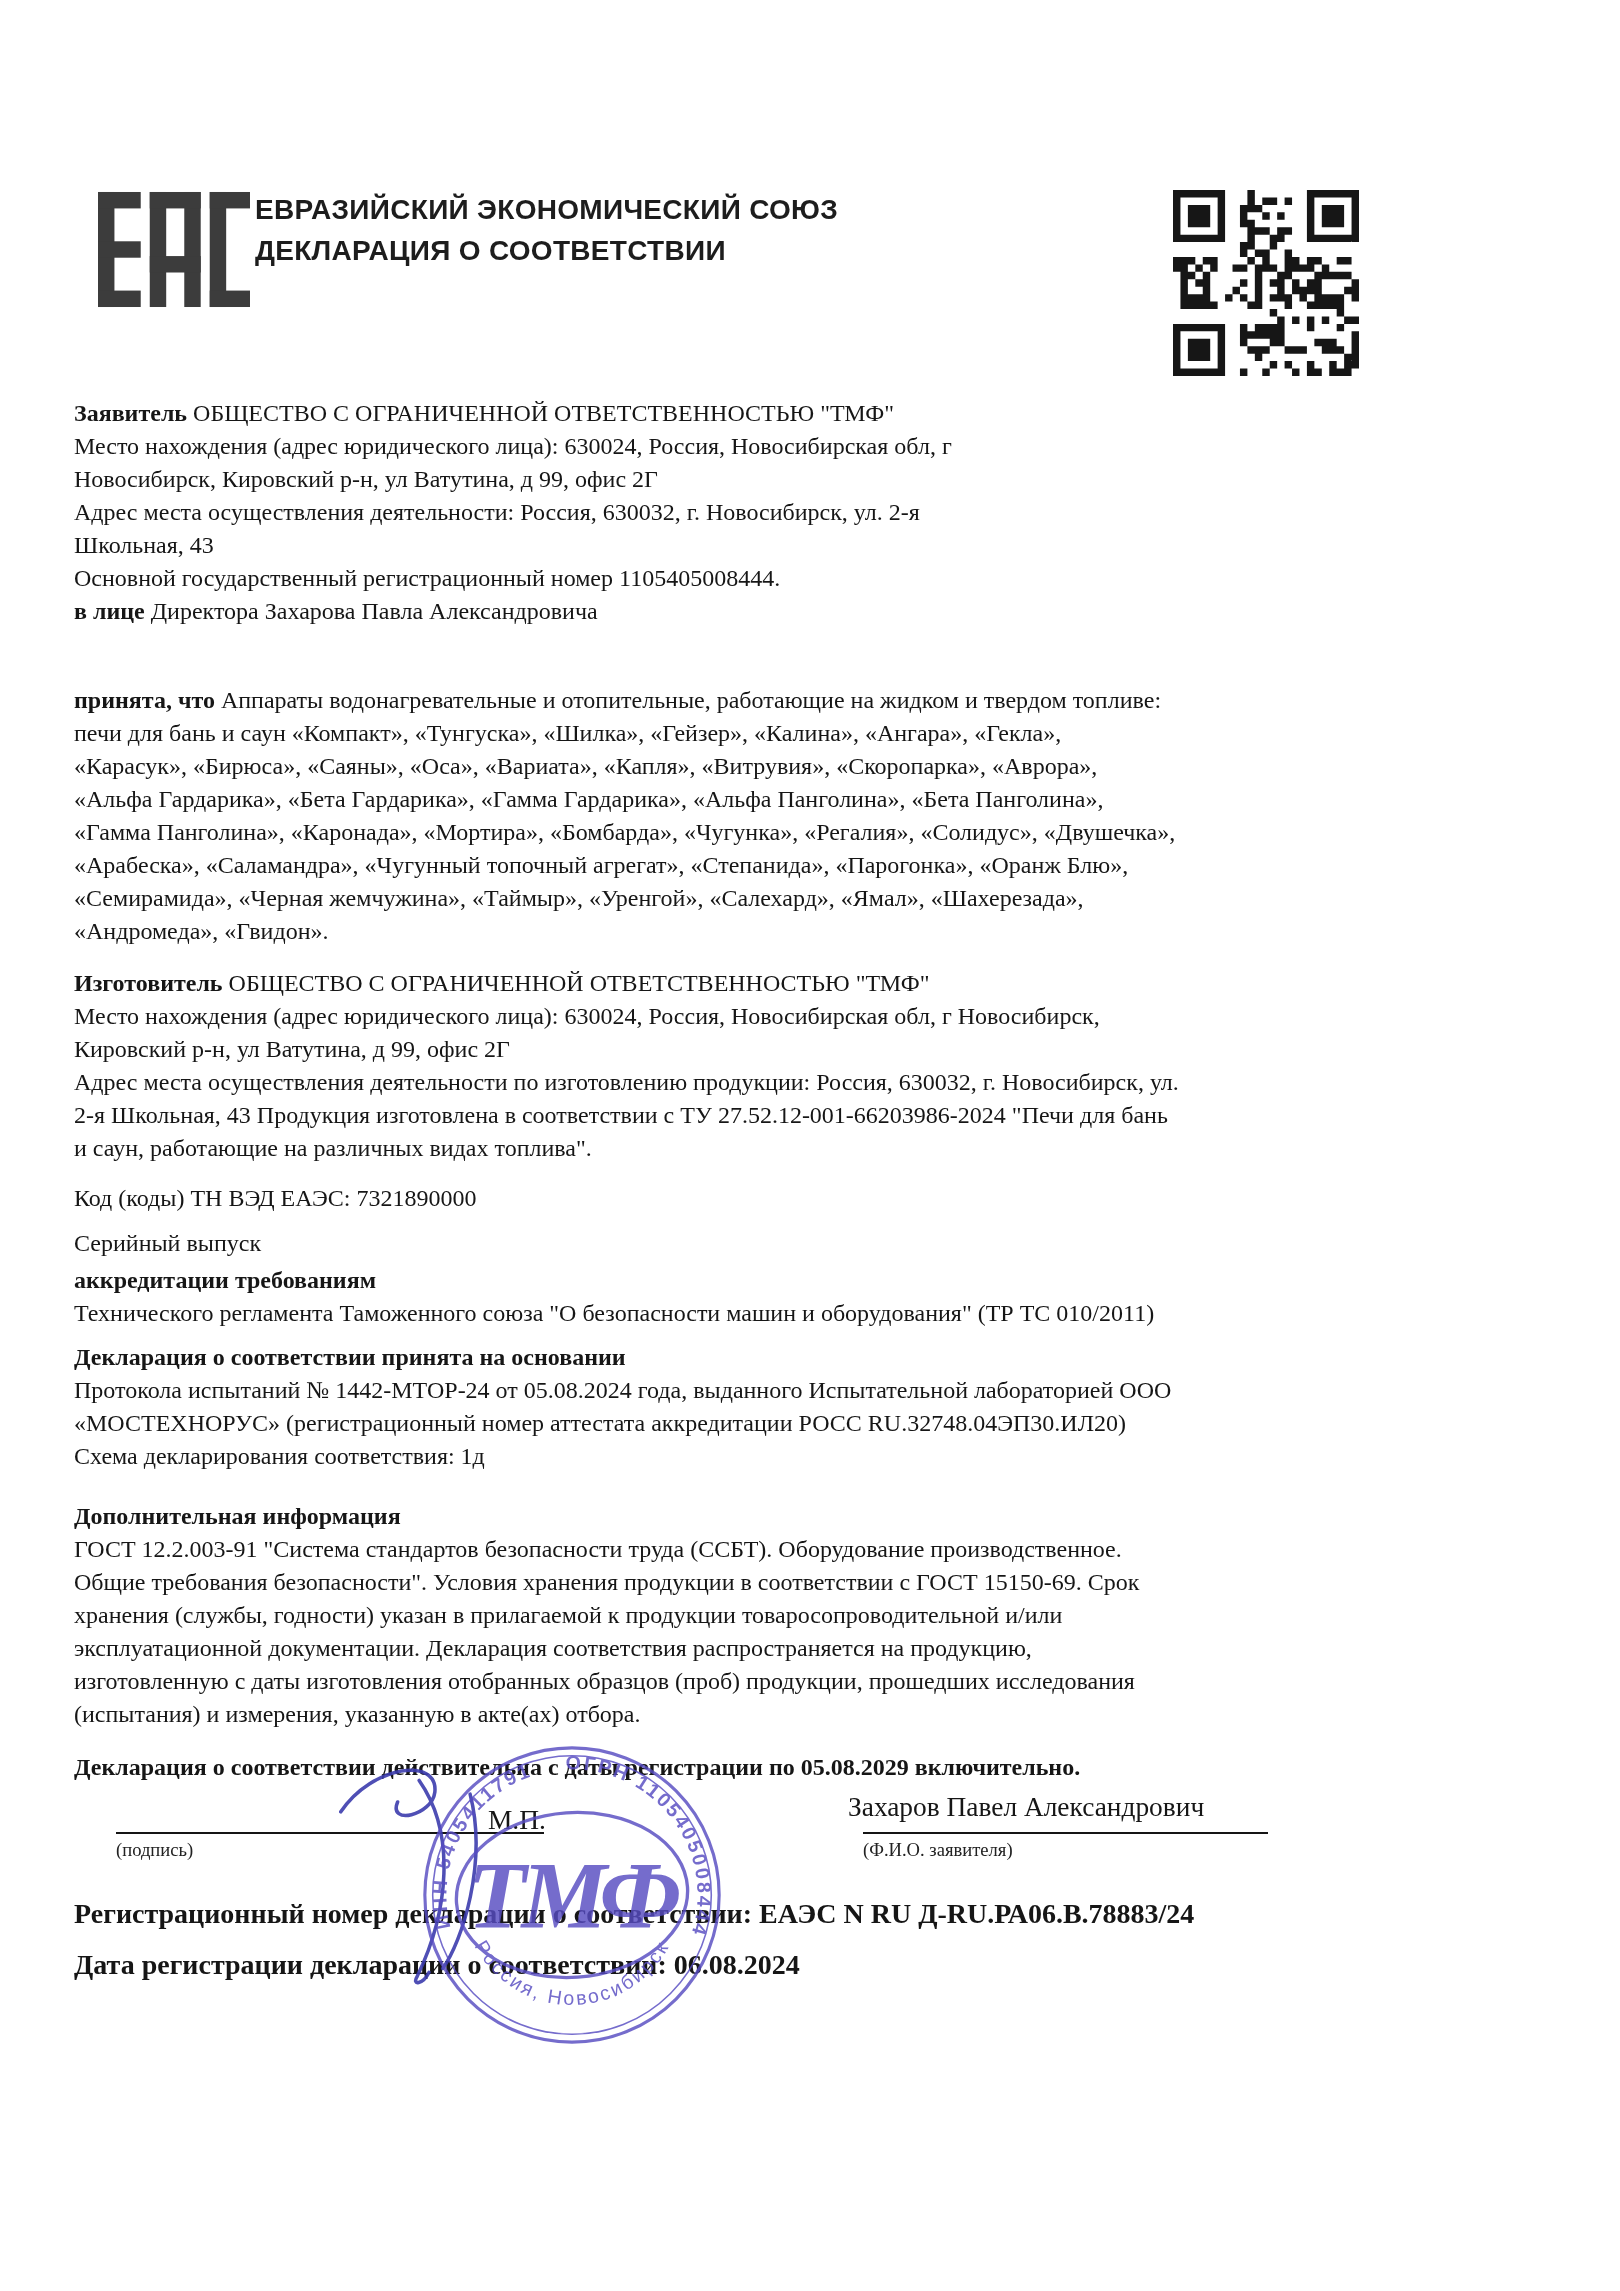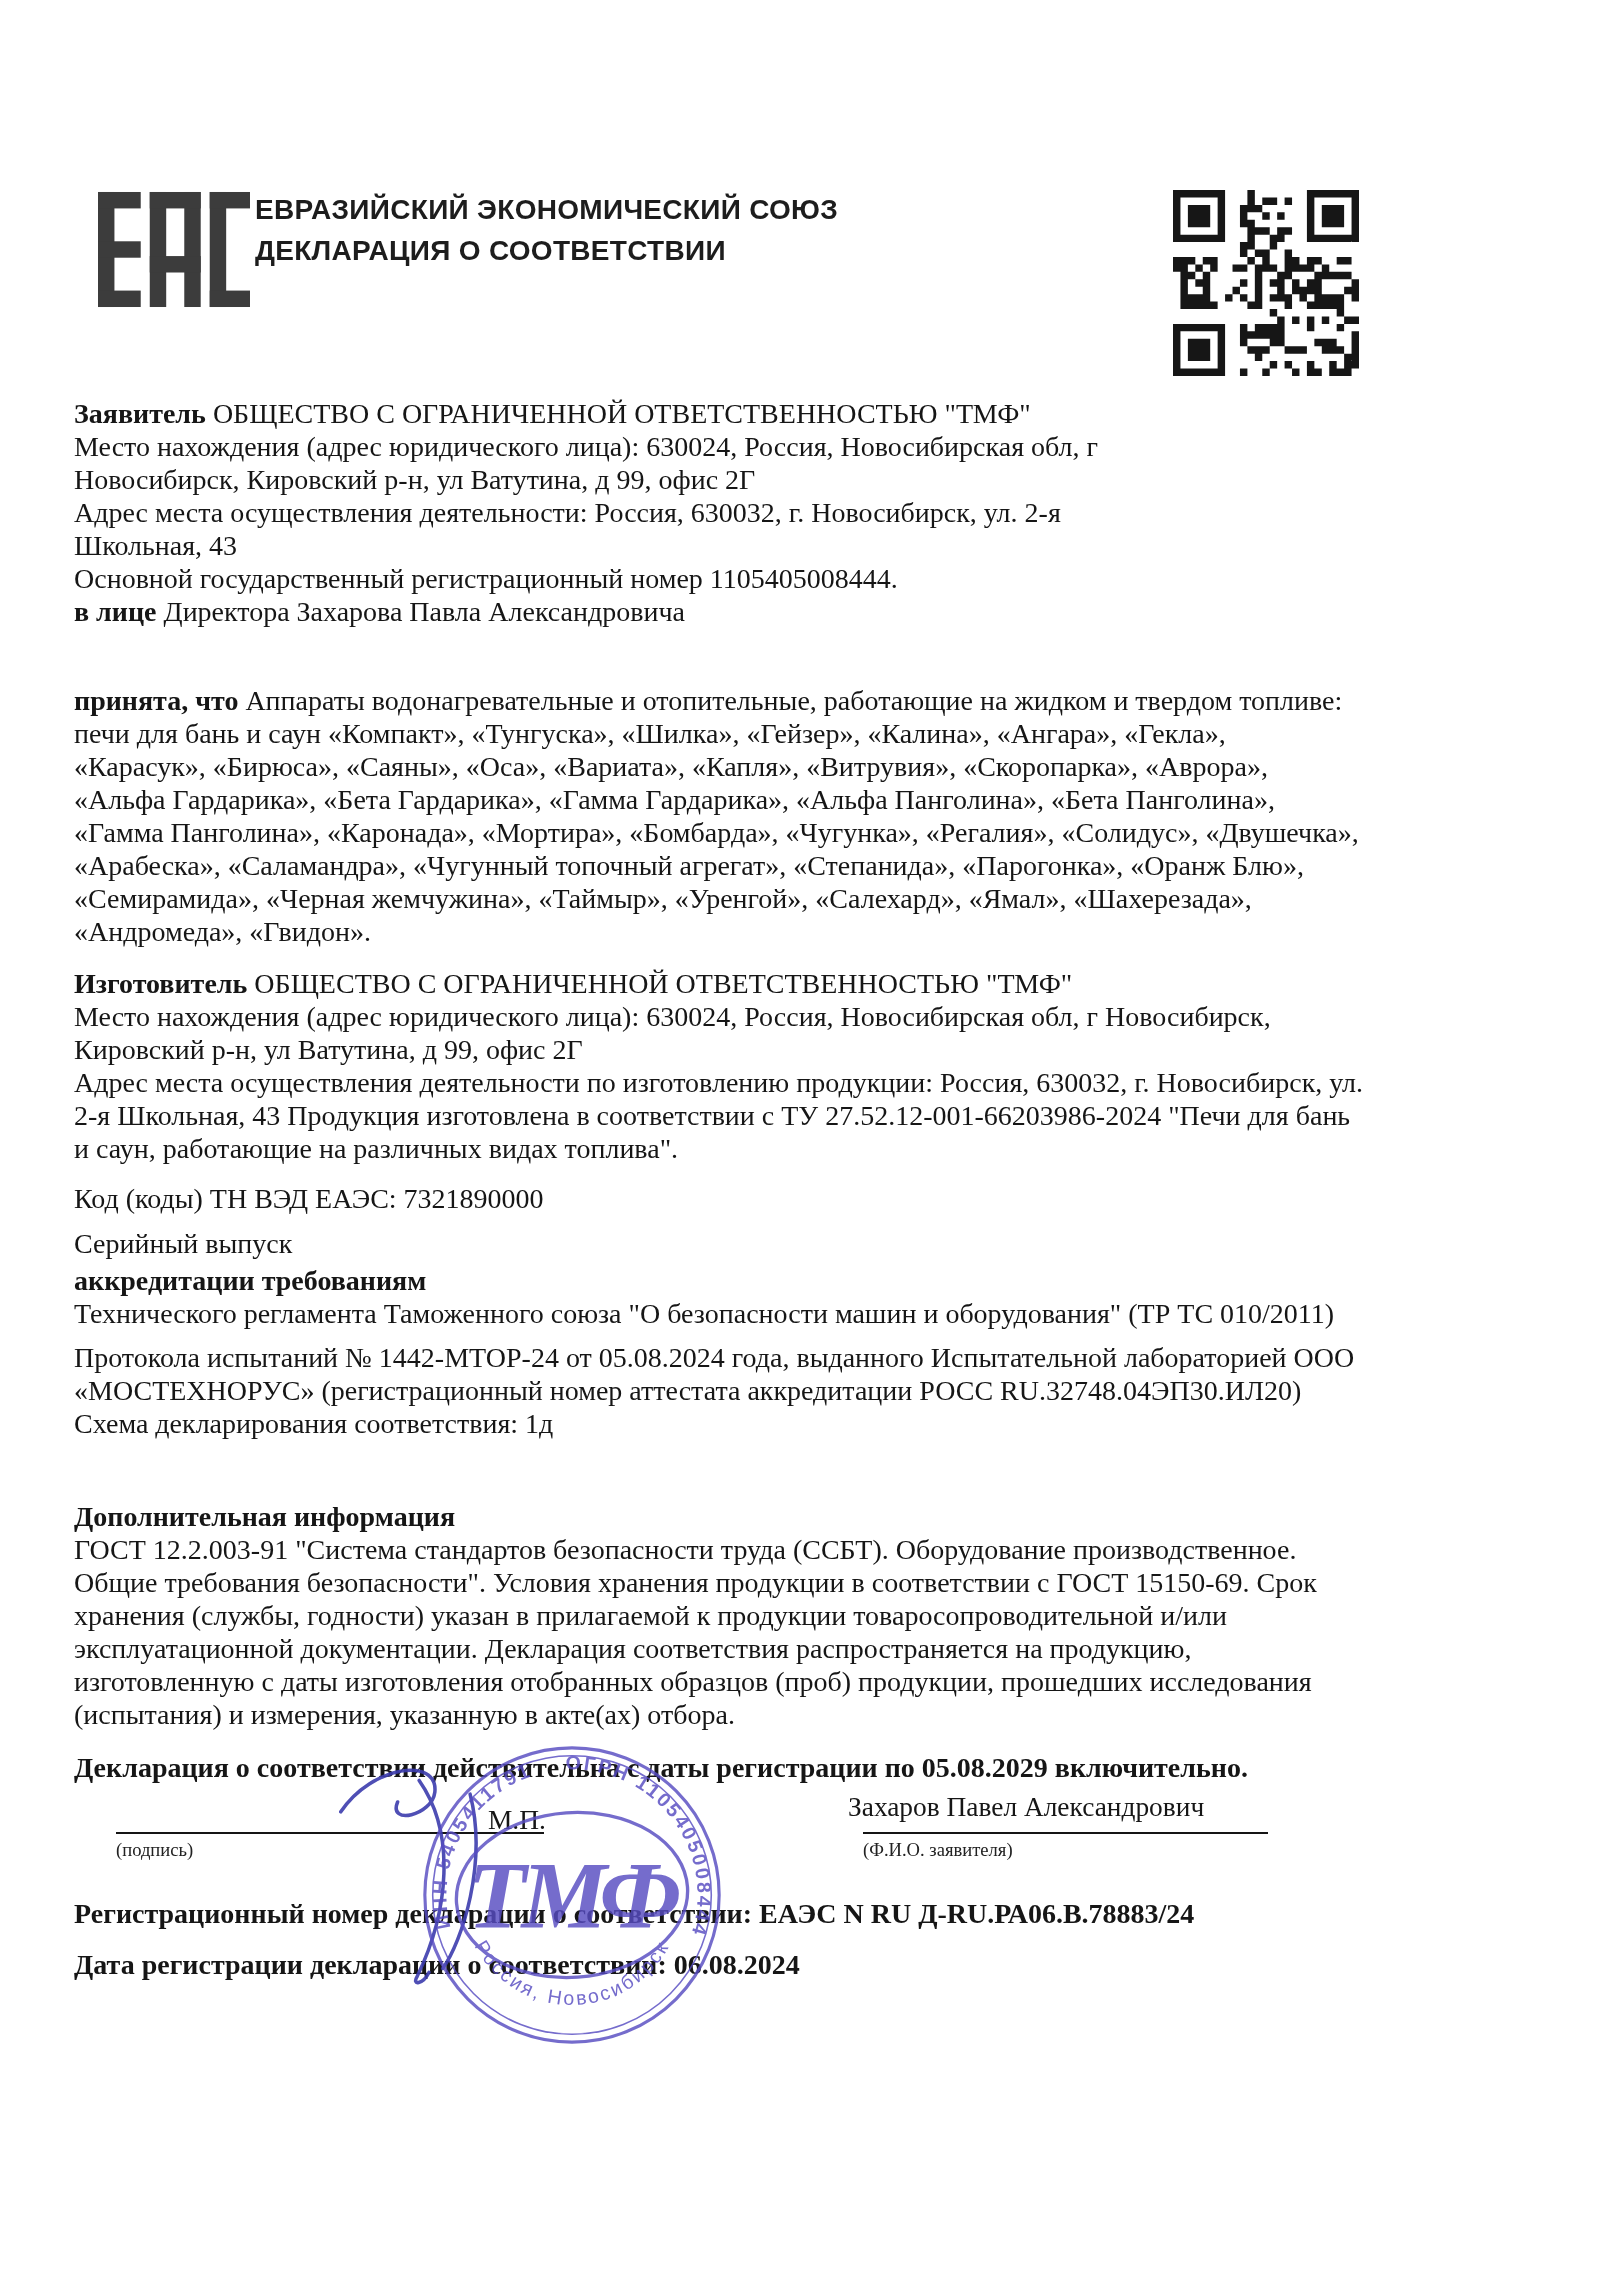--- a/index.html
+++ b/index.html
@@ -1,21 +1,21 @@
 <!DOCTYPE html>
 <html><head>
 <meta charset="utf-8">
 <style>
   html,body{margin:0;padding:0;}
   body{
     width:1620px;height:2292px;position:relative;background:#ffffff;
     font-family:"Liberation Serif", serif;color:#161616;
     -webkit-font-smoothing:antialiased;overflow:hidden;
   }
-  .sec{position:absolute;left:74px;width:1482px;font-size:28px;line-height:33px;}
+  .sec{position:absolute;left:74px;width:1482px;font-size:24px;line-height:33px;}
   .ln{white-space:nowrap;}
   .bold{font-weight:bold;}
   .title{
     position:absolute;left:255px;top:189px;width:1039px;text-align:left;
     font-family:"Liberation Sans", sans-serif;font-weight:bold;
     font-size:28px;line-height:41px;letter-spacing:0.3px;color:#1d1d1d;
   }
   .eac{position:absolute;left:98px;top:180px;width:152px;height:139px;}
   .qr{position:absolute;left:1173px;top:190px;width:186px;height:186px;}
   .caption{position:absolute;font-size:18.6px;color:#222;text-align:left;}
@@ -94,20 +94,21 @@
 <div class="sec" style="top:1227px">
   <div class="ln">Серийный выпуск</div>
 </div>
 
 <div class="sec" style="top:1264px">
   <div class="ln bold">аккредитации требованиям</div>
   <div class="ln">Технического регламента Таможенного союза "О безопасности машин и оборудования" (ТР ТС 010/2011)</div>
 </div>
 
 <div class="sec" style="top:1341px">
+  <div class="ln bold">Декларация о соответствии принята на основании</div>
   <div class="ln">Протокола испытаний № 1442-МТОР-24 от 05.08.2024 года, выданного Испытательной лабораторией ООО</div>
   <div class="ln">«МОСТЕХНОРУС» (регистрационный номер аттестата аккредитации РОСС RU.32748.04ЭП30.ИЛ20)</div>
   <div class="ln">Схема декларирования соответствия: 1д</div>
 </div>
 
 <div class="sec" style="top:1500px">
   <div class="ln bold">Дополнительная информация</div>
   <div class="ln">ГОСТ 12.2.003-91 "Система стандартов безопасности труда (ССБТ). Оборудование производственное.</div>
   <div class="ln">Общие требования безопасности". Условия хранения продукции в соответствии с ГОСТ 15150-69. Срок</div>
   <div class="ln">хранения (службы, годности) указан в прилагаемой к продукции товаросопроводительной и/или</div>

